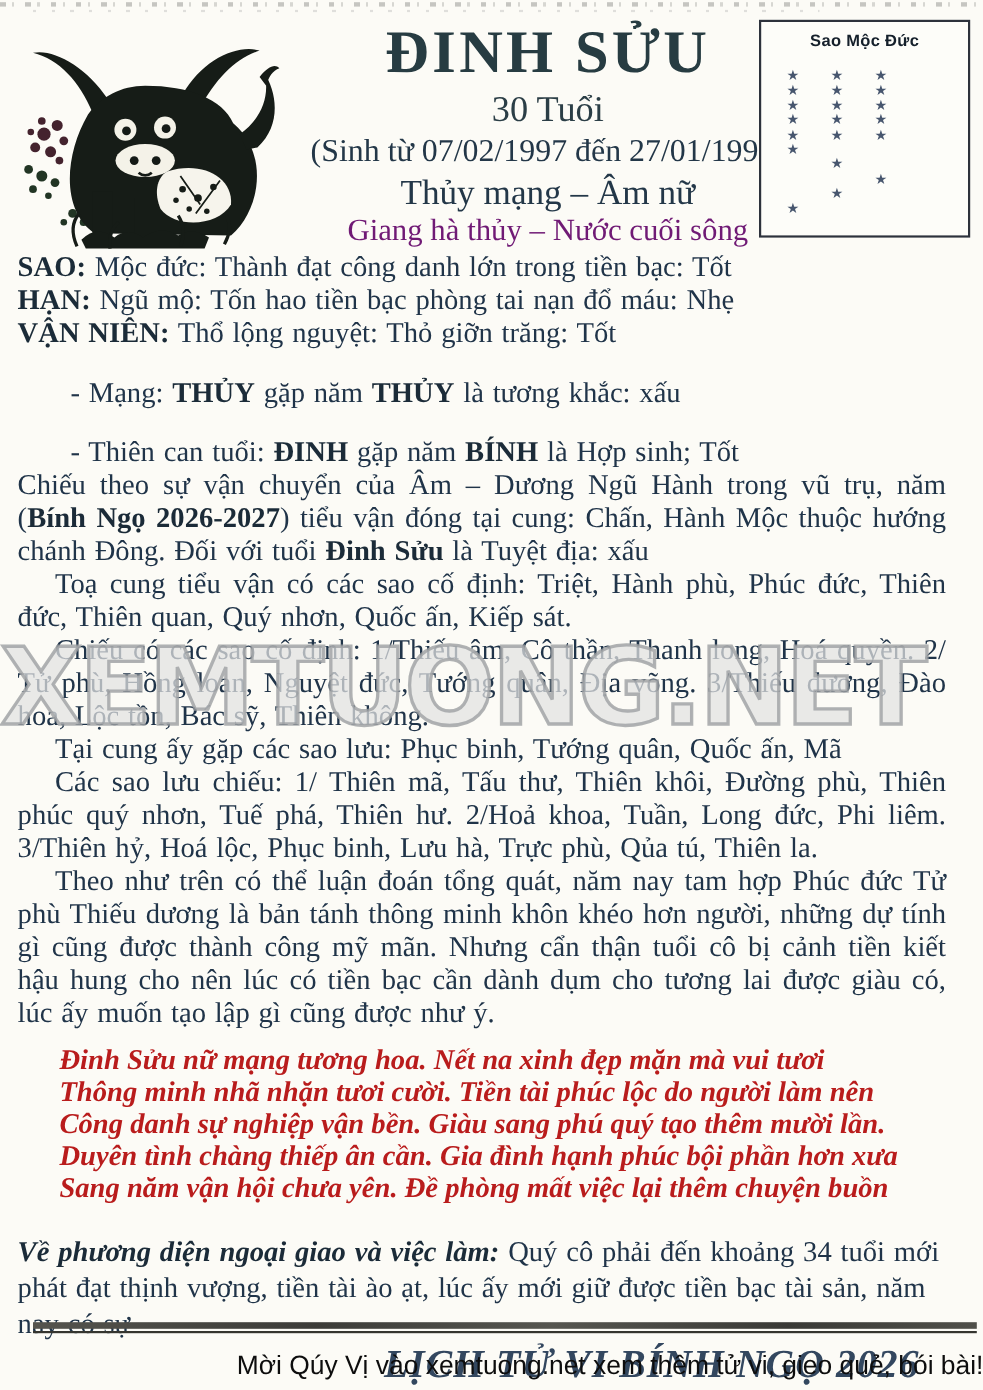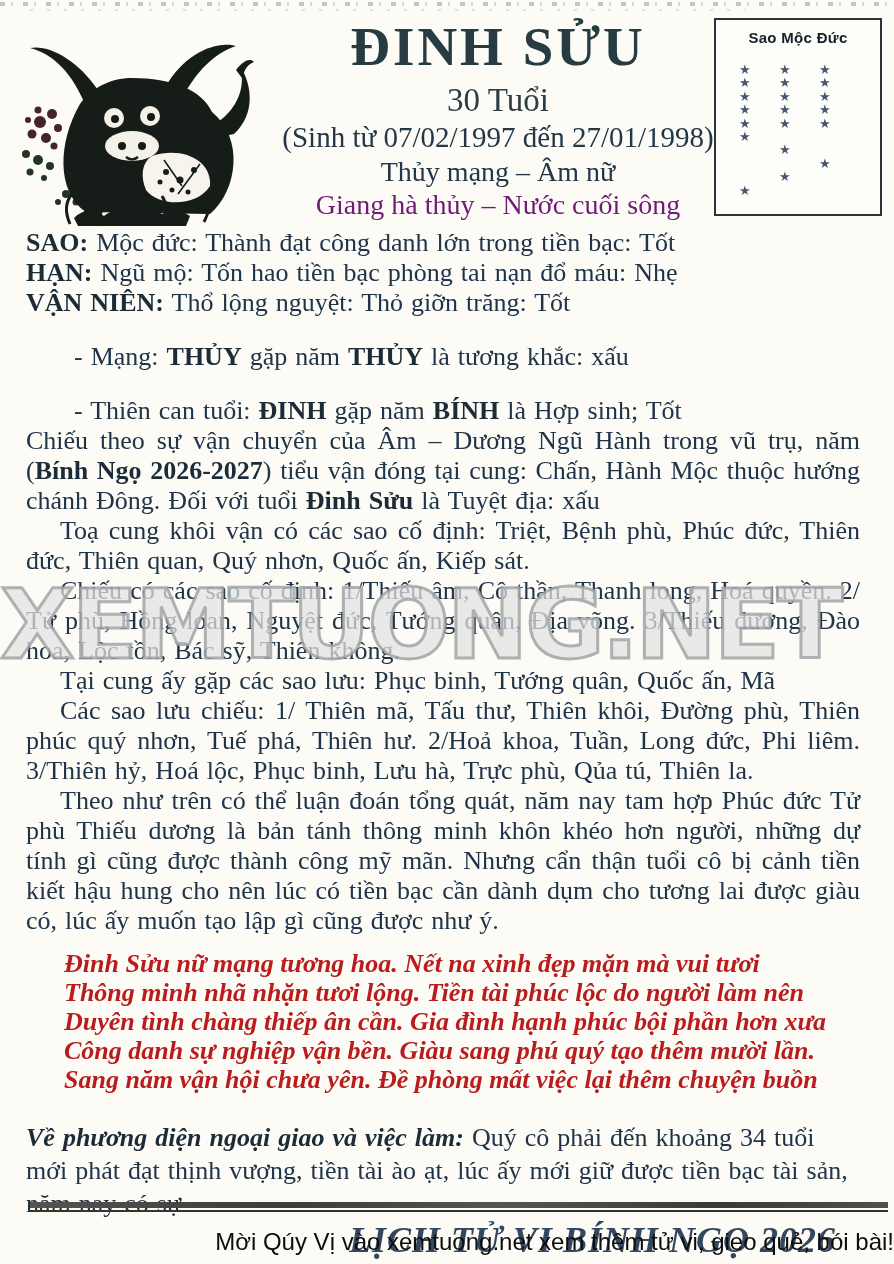--- a/index.html
+++ b/index.html
@@ -17,36 +17,36 @@
   .top-noise2{
     position:absolute;top:9px;left:30px;width:80%;height:2px;opacity:.35;
     background:repeating-linear-gradient(90deg,#aaa 0 3px,transparent 3px 17px);
   }
   
   .bull{position:absolute;left:14px;top:26px;width:242px;height:202px;}
   .head-center{position:absolute;left:268px;top:18px;width:460px;text-align:center;}
   .title{font-size:55px;font-weight:bold;letter-spacing:3px;color:#273c42;line-height:1.05;}
   .age{font-size:33px;margin-top:6px;color:#2b3e46;}
   .birth{font-size:29px;margin-top:2px;color:#233748;}
-  .menh{font-size:28px;margin-top:2px;color:#233748;}
+  .menh{font-size:32px;margin-top:2px;color:#233748;}
   .napam{font-size:28px;margin-top:1px;color:#701a75;}
   
   .star-box{
-    position:absolute;top:18px;right:12px;width:168px;height:198px;
+    position:absolute;top:18px;right:12px;width:192px;height:198px;
     border:2px solid #2d323c;background:#fdfdf9;padding-top:9px;box-sizing:border-box;
   }
   .star-box-label{
     text-align:center;font-family:"Liberation Sans","DejaVu Sans",sans-serif;
     font-weight:bold;font-size:15px;color:#15202b;letter-spacing:.3px;
   }
   .star-grid{margin-top:17px;padding-left:23px;}
   .star-row{height:13.4px;line-height:12px;}
   .star-cell{display:inline-block;width:40px;font-size:13px;color:#47566e;text-align:left;}
   
-  .body-text{position:absolute;top:228px;left:26px;right:34px;font-size:26px;line-height:30px;}
+  .body-text{position:absolute;top:228px;left:16px;right:34px;font-size:26px;line-height:30px;}
   .bp{word-spacing:1.5px;}
   .flush{text-indent:0;}
   .indented{text-indent:34px;}
   .dash{text-indent:48px;margin-top:24px;}
   .just{text-align:justify;}
   .b{font-weight:bold;color:#1b2b38;}
   .it{font-style:italic;}
   .verse{margin-top:13px;padding-left:38px;font-weight:bold;font-style:italic;
          font-size:26px;line-height:29px;color:#b91c1c;}
   .outro{margin-top:27px;line-height:33px;}
@@ -168,30 +168,30 @@
     </div>
 </div>
 
 <div class="body-text" id="body-container">
   <div class="bp flush"><span class="b">SAO:</span><span> Mộc đức: Thành đạt công danh lớn trong tiền bạc: Tốt</span></div>
     <div class="bp flush"><span class="b">HẠN:</span><span> Ngũ mộ: Tốn hao tiền bạc phòng tai nạn đổ máu: Nhẹ</span></div>
     <div class="bp flush"><span class="b">VẬN NIÊN:</span><span> Thổ lộng nguyệt: Thỏ giỡn trăng: Tốt</span></div>
     <div class="bp dash"><span>- Mạng: </span><span class="b">THỦY</span><span> gặp năm </span><span class="b">THỦY</span><span> là tương khắc: xấu</span></div>
     <div class="bp dash"><span>- Thiên can tuổi: </span><span class="b">ĐINH</span><span> gặp năm </span><span class="b">BÍNH</span><span>  là Hợp sinh; Tốt</span></div>
     <div class="bp flush just"><span>Chiếu theo sự vận chuyển của Âm – Dương Ngũ Hành trong vũ trụ, năm (</span><span class="b">Bính Ngọ 2026-2027</span><span>) tiểu vận đóng tại cung: Chấn, Hành Mộc thuộc hướng chánh Đông. Đối với tuổi </span><span class="b">Đinh Sửu</span><span> là Tuyệt địa: xấu</span></div>
-    <div class="bp indented just"><span>Toạ cung khôi vận có các sao cố định: Triệt, Bệnh phù, Phúc đức, Thiên đức, Thiên quan, Quý nhơn, Quốc ấn, Kiếp sát.</span></div>
+    <div class="bp indented just"><span>Toạ cung tiểu vận có các sao cố định: Triệt, Hành phù, Phúc đức, Thiên đức, Thiên quan, Quý nhơn, Quốc ấn, Kiếp sát.</span></div>
     <div class="bp indented just"><span>Chiếu có các sao cố định: 1/Thiếu âm, Cô thần, Thanh long, Hoá quyền. 2/ Tử phù, Hồng loan, Nguyệt đức, Tướng quân, Địa võng. 3/Thiếu dương, Đào hoa, Lộc tồn, Bác sỹ, Thiên không.</span></div>
     <div class="bp indented"><span>Tại cung ấy gặp các sao lưu: Phục binh, Tướng quân, Quốc ấn, Mã</span></div>
     <div class="bp indented just"><span>Các sao lưu chiếu: 1/ Thiên mã, Tấu thư, Thiên khôi, Đường phù, Thiên phúc quý nhơn, Tuế phá, Thiên hư. 2/Hoả khoa, Tuần, Long đức, Phi liêm. 3/Thiên hỷ, Hoá lộc, Phục binh, Lưu hà, Trực phù, Qủa tú, Thiên la.</span></div>
     <div class="bp indented just"><span>Theo như trên có thể luận đoán tổng quát, năm nay tam hợp Phúc đức Tử phù Thiếu dương là bản tánh thông minh khôn khéo hơn người, những dự tính gì cũng được thành công mỹ mãn. Nhưng cẩn thận tuổi cô bị cảnh tiền kiết hậu hung cho nên lúc có tiền bạc cần dành dụm cho tương lai được giàu có, lúc ấy muốn tạo lập gì cũng được như ý.</span></div>
     <div class="verse" id="verse-container">
       <div class="verse-line">Đinh Sửu nữ mạng tương hoa. Nết na xinh đẹp mặn mà vui tươi</div>
-      <div class="verse-line">Thông minh nhã nhặn tươi lộng. Tiền tài phúc lộc do người làm nên</div>
+      <div class="verse-line">Thông minh nhã nhặn tươi cười. Tiền tài phúc lộc do người làm nên</div>
+      <div class="verse-line">Công danh sự nghiệp vận bền. Giàu sang phú quý tạo thêm mười lần.</div>
       <div class="verse-line">Duyên tình chàng thiếp ân cần. Gia đình hạnh phúc bội phần hơn xưa</div>
-      <div class="verse-line">Công danh sự nghiệp vận bền. Giàu sang phú quý tạo thêm mười lần.</div>
       <div class="verse-line">Sang năm vận hội chưa yên. Đề phòng mất việc lại thêm chuyện buồn</div>
     </div>
   <div class="bp outro" id="outro-container"><span class="b it">Về phương diện ngoại giao và việc làm:</span><span> Quý cô phải đến khoảng 34 tuổi mới phát đạt thịnh vượng, tiền tài ào ạt, lúc ấy mới giữ được tiền bạc tài sản, năm nay có sự</span></div>
 </div>
 
 <div class="watermark">XEMTUONG.NET</div>
 
 <div class="bottom-rule">
   <div class="rule-thick"></div>
   <div class="rule-thin"></div>

